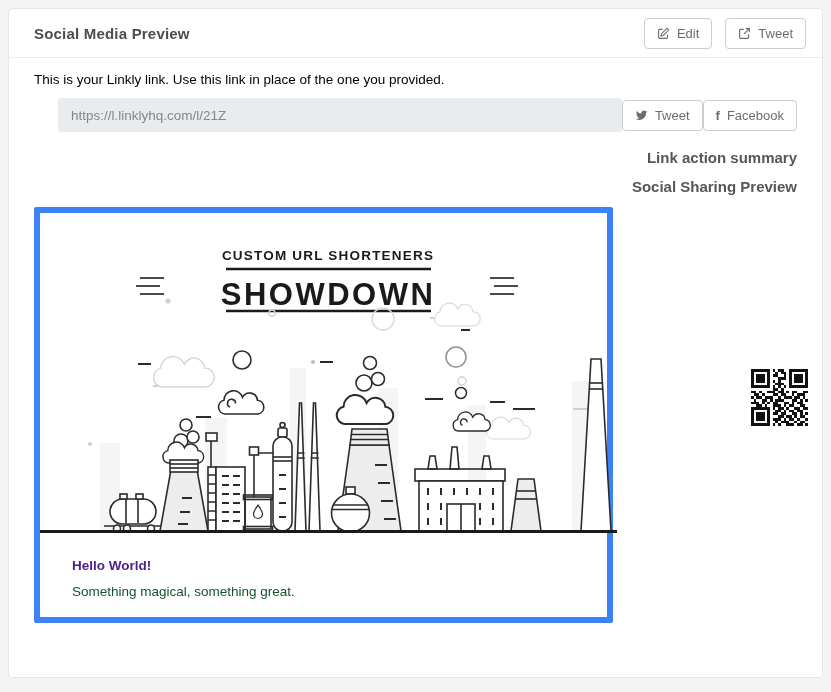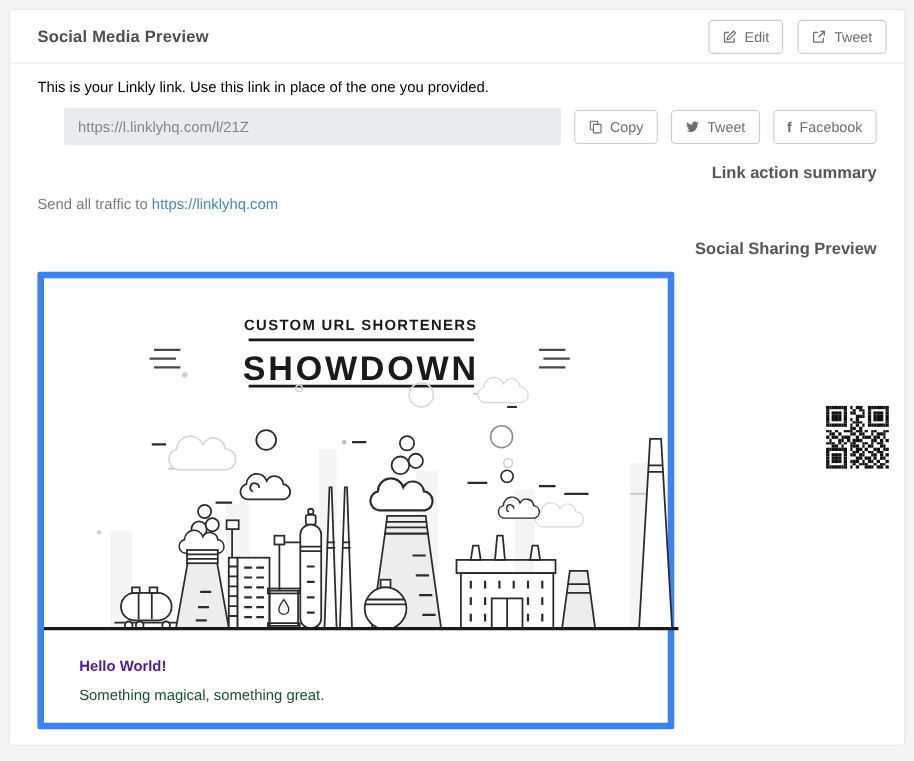--- a/index.html
+++ b/index.html
@@ -25,21 +25,21 @@
     background:#fff; border:1px solid #ccc; border-radius:4px;
     color:#6d6d6d; font-size:13px; padding:0 12px; height:31px;
     font-family:inherit; cursor:pointer; white-space:nowrap;justify-content:center;
   }
   .btn svg { width:13px; height:13px; flex:0 0 auto; }
   .fb-glyph { font-weight:700; font-size:13px; color:#6d6d6d; line-height:1; }
 
   .panel-body { padding:14px 25px 0; position:relative; }
   .intro { color:#000000; font-size:13.5px; margin:0 0 11px; }
 
-  .link-row { display:flex; gap:12px; align-items:center; margin-bottom:17px;padding-left:24px; }
+  .link-row { display:flex; align-items:center; margin-bottom:17px;padding-left:24px; }
   .link-input {
     flex:1; height:34px; background:#e9ecee; border:none; border-radius:3px;
     padding:0 13px; color:#81878c; font-size:13.5px; font-family:inherit; outline:none;
   }
   .section-heading { font-size:15px; font-weight:700; color:#565656; margin:0 0 12px;text-align:right; }
   .traffic { font-size:13.5px; color:#7b7b7b; margin:0 0 25px; }
   .traffic a { color:#4189c7; text-decoration:none; }
 
   .preview-card { width:579px; border:6px solid #3b82f6; border-radius:2px; background:#fff; }
   .illus { display:block; width:577px; height:321px; }
@@ -91,39 +91,31 @@
   </div>
 
   <div class="panel-body">
 
     <p class="intro">This is your Linkly link. Use this link in place of the one you provided.</p>
 
     <div class="link-row">
       <input class="link-input" readonly="" value="https://l.linklyhq.com/l/21Z" style="">
       <button class="btn">
         <svg viewBox="0 0 16 16">
-          <rect x="2" y="1.5" width="8.5" height="9.5" rx="1" fill="#fff" stroke="currentColor" stroke-width="1.3"></rect>
-          <rect x="5.5" y="5" width="8.5" height="9.5" rx="1" fill="#fff" stroke="currentColor" stroke-width="1.3"></rect>
-        </svg>
-        <span>Copy</span>
-      </button>
-      <button class="btn">
-        <svg viewBox="0 0 16 16">
           <path fill="currentColor" d="M15 3.2c-.5.2-1 .4-1.6.5.6-.4 1-.9 1.2-1.6-.5.3-1.1.6-1.8.7-.5-.6-1.3-.9-2.1-.9-1.6 0-2.9 1.3-2.9 2.9 0 .2 0 .4.1.6C5.5 5.3 3.4 4.2 2 2.5c-.3.5-.4 1-.4 1.5 0 1 .5 1.9 1.3 2.4-.5 0-.9-.1-1.3-.4v.1c0 1.4 1 2.6 2.3 2.9-.2.1-.5.1-.8.1-.2 0-.4 0-.5-.1.4 1.2 1.4 2 2.7 2-1 .8-2.2 1.2-3.6 1.2H1c1.3.8 2.8 1.3 4.4 1.3 5.3 0 8.2-4.4 8.2-8.2v-.4c.6-.4 1-.9 1.4-1.4z"></path>
         </svg>
         <span>Tweet</span>
       </button>
       <button class="btn">
         <span class="fb-glyph">f</span>
         <span>Facebook</span>
       </button>
     </div>
 
     <h4 class="section-heading">Link action summary</h4>
-    <p class="traffic"><span>Send all traffic to </span><a href="#">https://linklyhq.com</a></p>
 
     <h4 class="section-heading">Social Sharing Preview</h4>
 
     <div class="preview-card">
       <svg class="illus" viewBox="0 0 577 321">
 
         <g>
           <rect class="sil" x="60" y="230" width="20" height="88"></rect>
           <rect class="sil" x="165" y="205" width="22" height="113"></rect>
           <rect class="sil" x="250" y="155" width="16" height="163"></rect>

